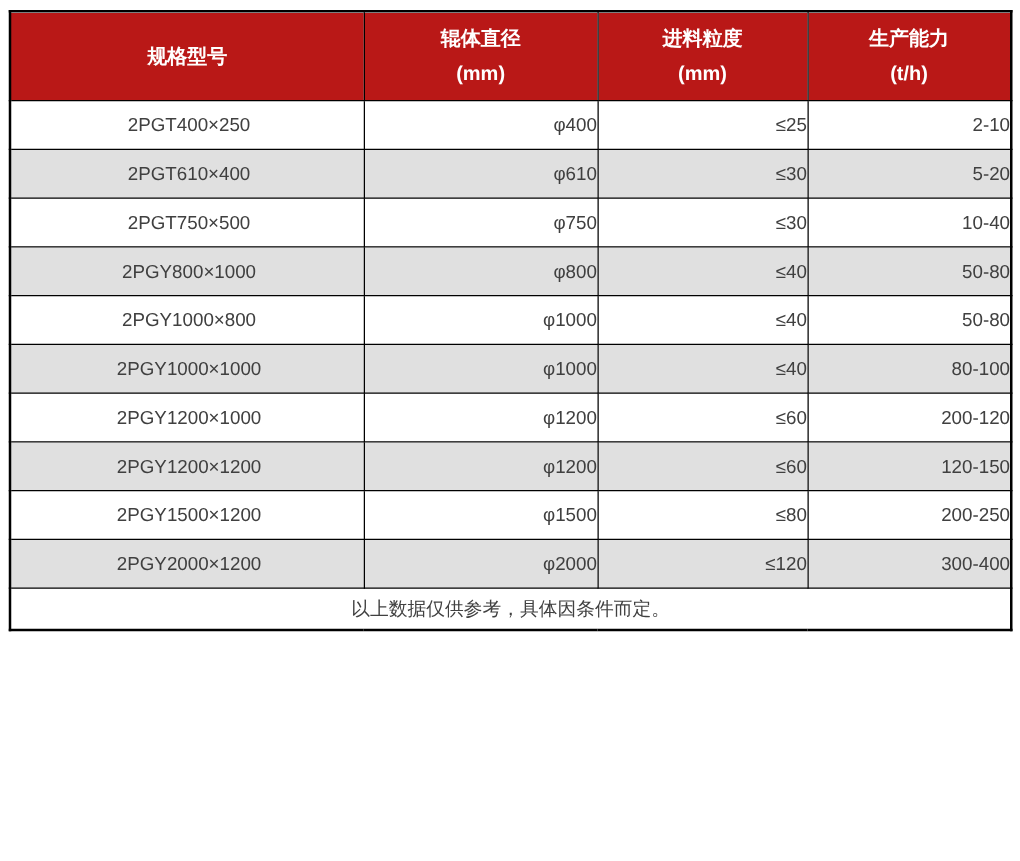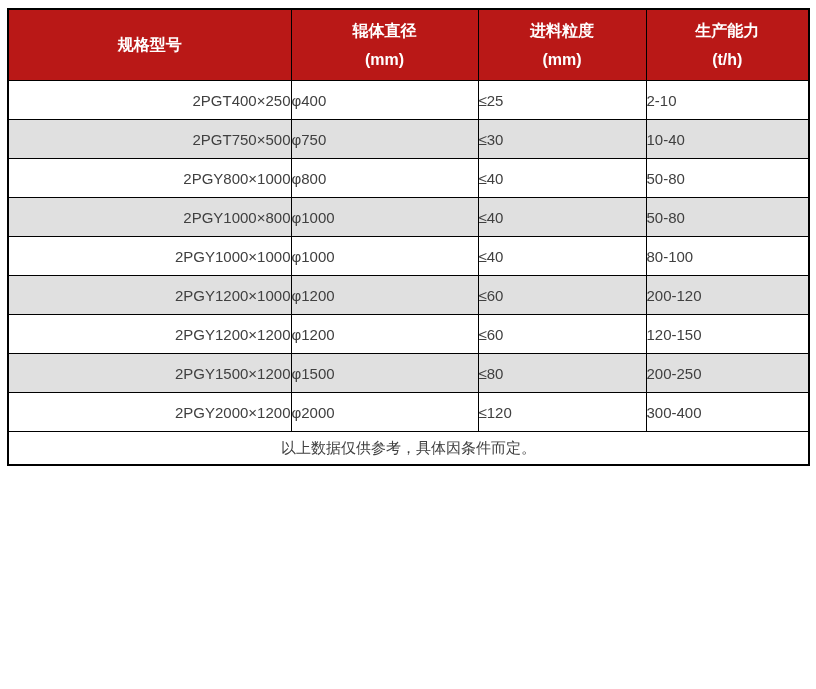--- a/index.html
+++ b/index.html
@@ -39,27 +39,27 @@
     flex-direction: column;
     align-items: center;
     justify-content: center;
     gap: 9px;
   }
   .head-unit:empty { display: none; }
   .spec-table tbody td {
     height: 38px;
     font-size: 15px;
     color: var(--text-color, #404040);
-    text-align: left;
+    text-align: right;
     vertical-align: middle;
     background: #ffffff;
     padding: 0;
   }
   .spec-table tbody td.col-model {
-    text-align: right;
+    text-align: center;
     padding-left: 3px;
   }
   .spec-table tbody tr:nth-child(even) td {
     background: var(--row-alt-bg, #e0e0e0);
   }
   .spec-table tfoot td {
     height: 32px;
     font-size: 15px;
     color: var(--text-color, #404040);
     text-align: center;
@@ -108,20 +108,26 @@
       </tr>
     </thead>
     <tbody>
         <tr>
           <td class="col-model">2PGT400×250</td>
           <td>φ400</td>
           <td>≤25</td>
           <td>2-10</td>
         </tr>
         <tr>
+          <td class="col-model">2PGT610×400</td>
+          <td>φ610</td>
+          <td>≤30</td>
+          <td>5-20</td>
+        </tr>
+        <tr>
           <td class="col-model">2PGT750×500</td>
           <td>φ750</td>
           <td>≤30</td>
           <td>10-40</td>
         </tr>
         <tr>
           <td class="col-model">2PGY800×1000</td>
           <td>φ800</td>
           <td>≤40</td>
           <td>50-80</td>

